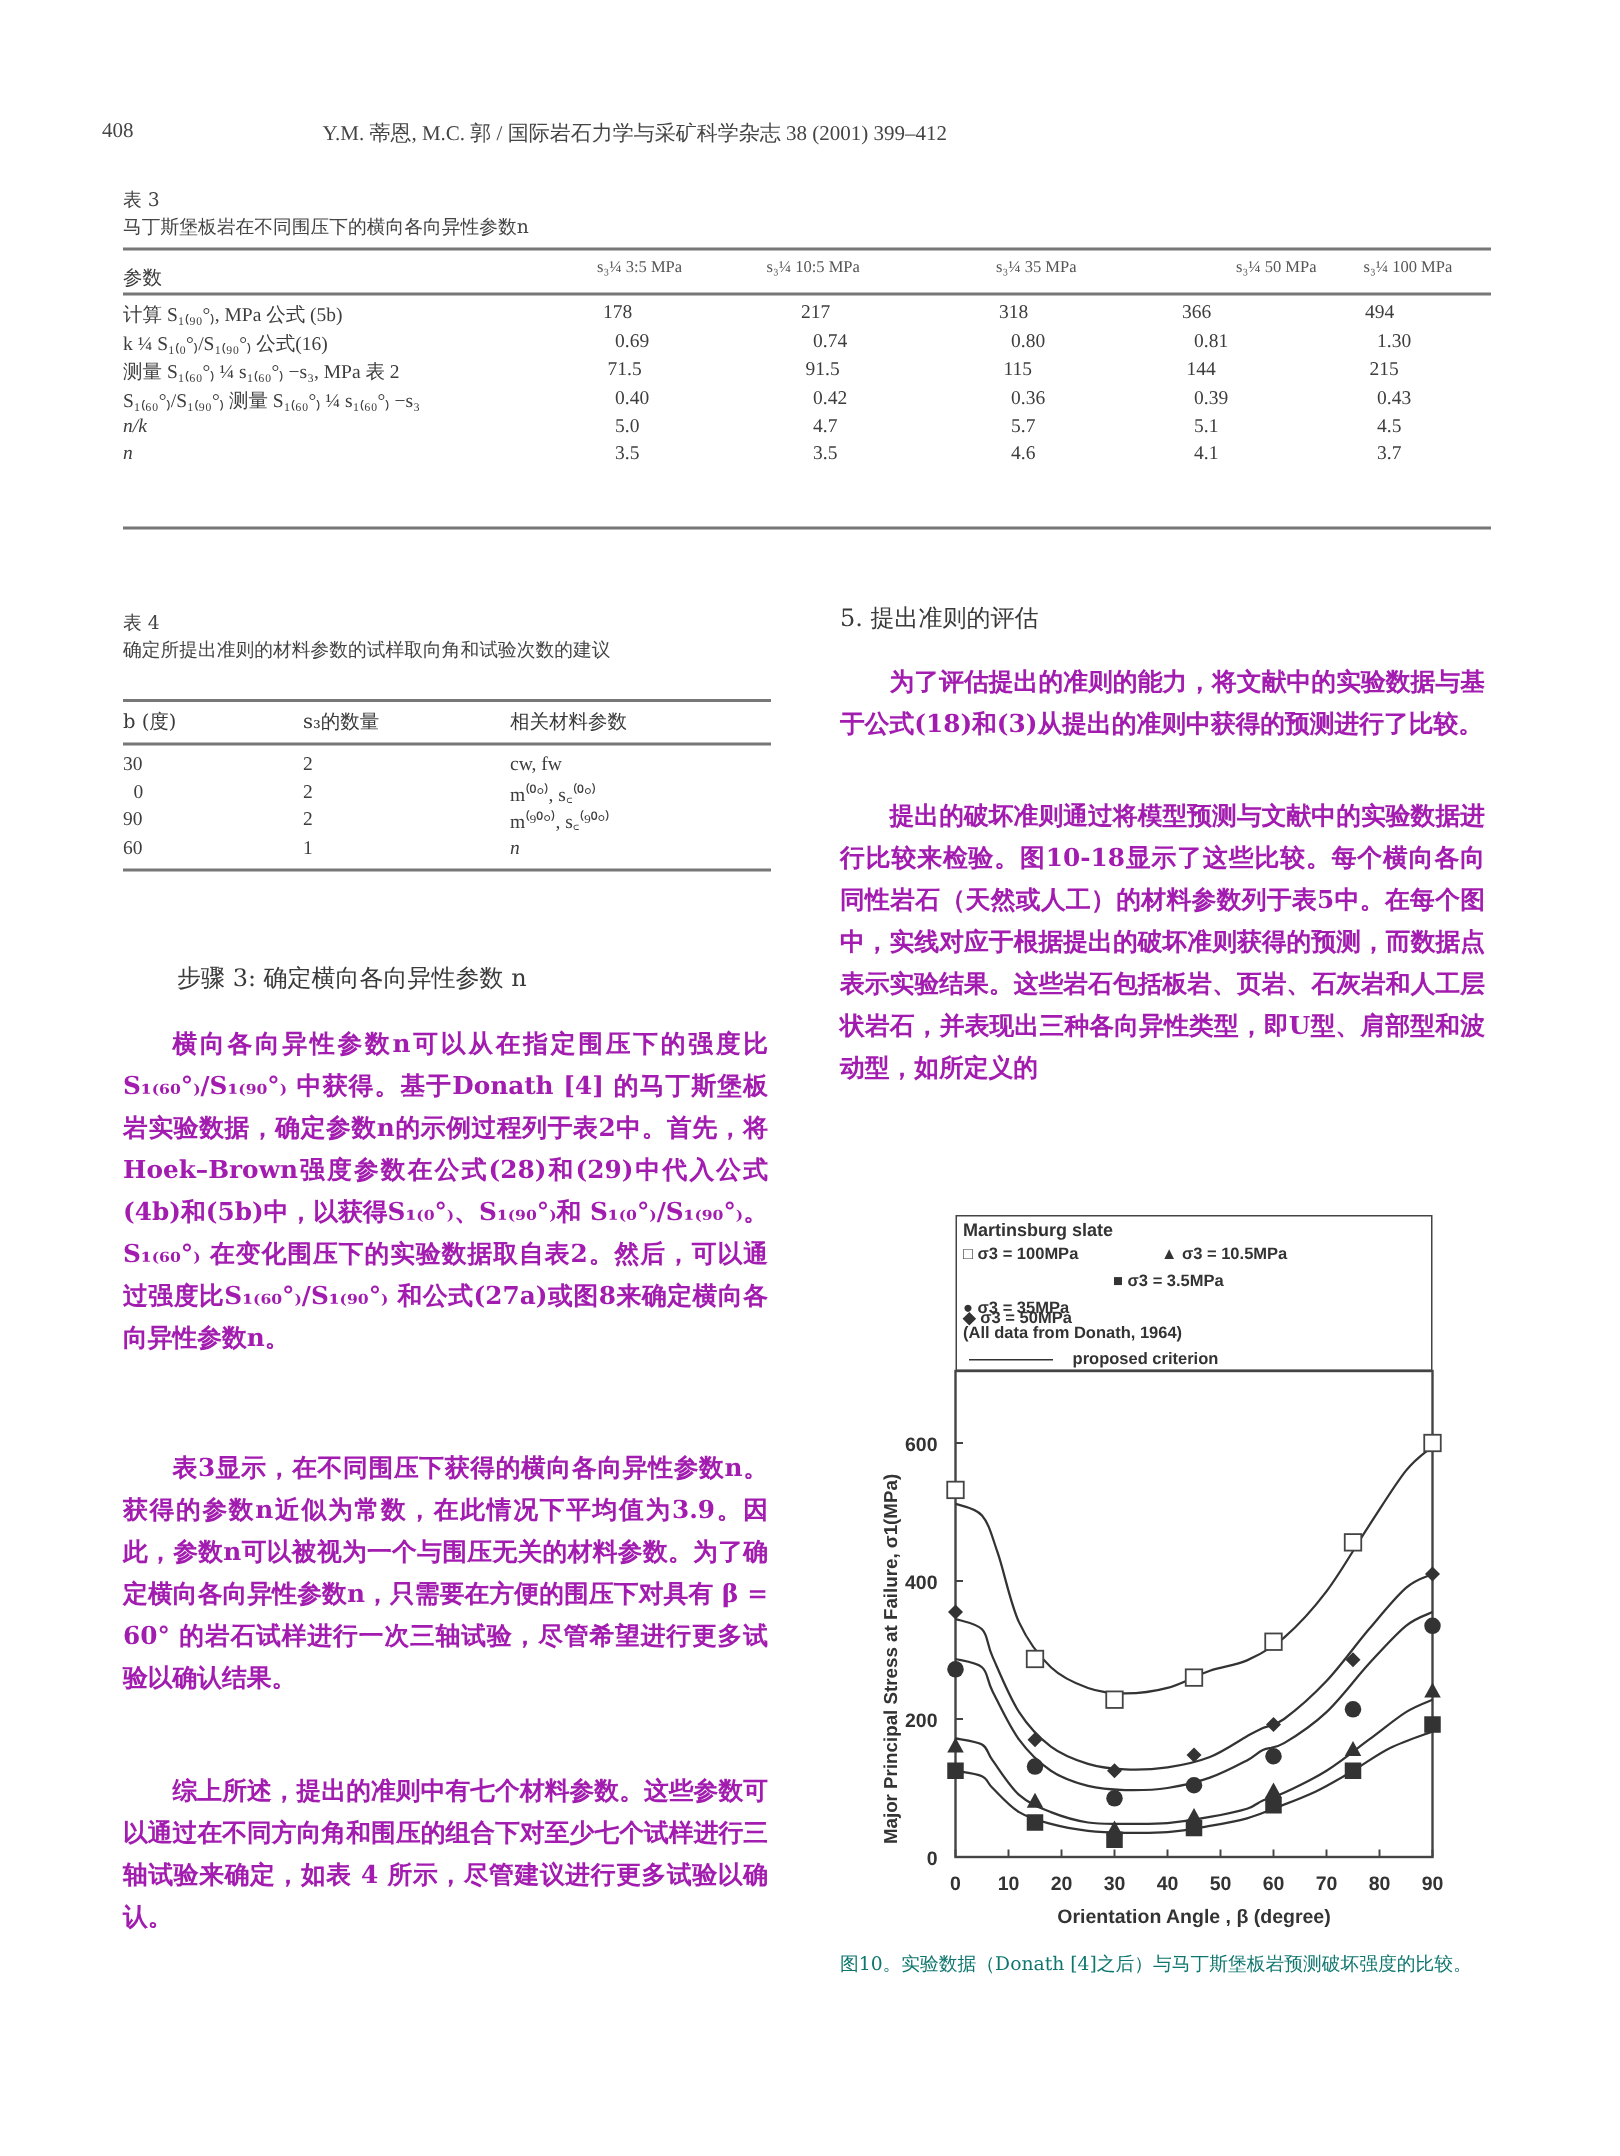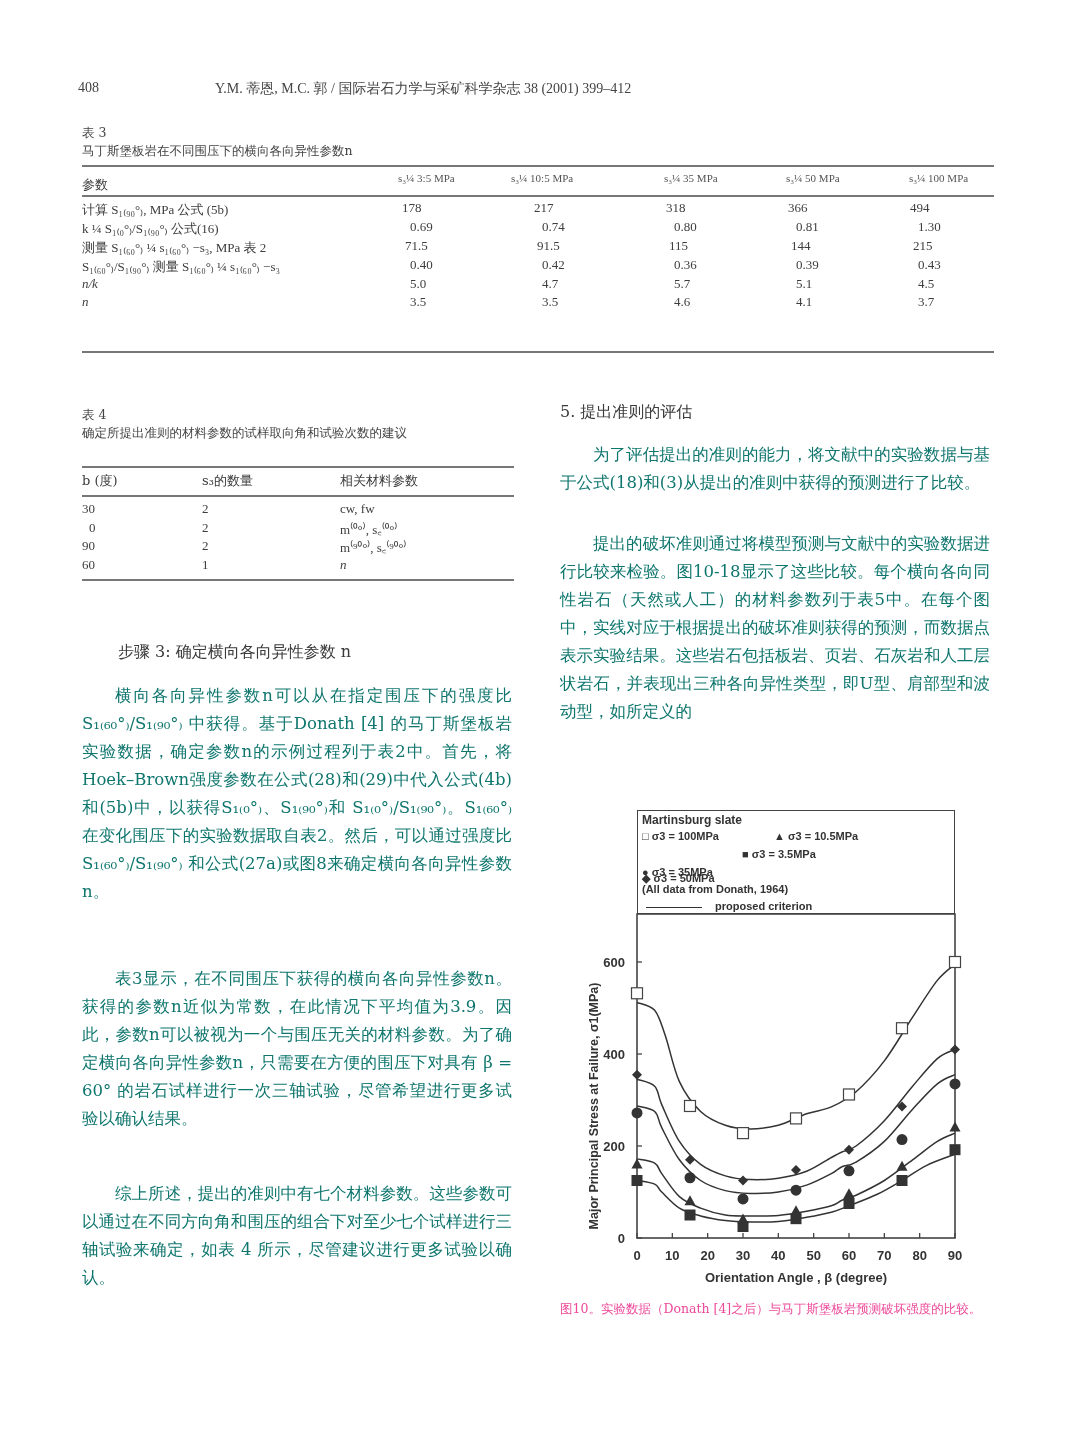--- a/index.html
+++ b/index.html
@@ -10,43 +10,43 @@
   }
   .abs { position: absolute; }
   .hdr { top: 80px; font-size: 14px; color: #444; font-family: "Liberation Serif", serif; }
   .cap { font-size: 12.5px; color: #444; line-height: 18px; }
   .rule { position: absolute; height: 0; border-top: 2px solid #777; }
   table.t3 { position: absolute; left: 82px; top: 200px; width: 912px; border-collapse: collapse; font-size: 13px; color: #3d3d3d; font-family: "Liberation Serif", serif; }
   table.t3 td { padding: 0; height: 18.2px; vertical-align: top; white-space: nowrap; }
   .t3h { position: absolute; top: 172px; font-size: 11px; color: #555; font-family: "Liberation Serif", serif; }
   table.t4 { position: absolute; left: 82px; top: 501px; border-collapse: collapse; font-size: 13px; color: #3d3d3d; font-family: "Liberation Serif", serif; }
   table.t4 td { padding: 0; height: 18.5px; vertical-align: top; white-space: nowrap; }
-  .para { position: absolute; font-size: 16.5px; line-height: 28px; color: #0f766e; text-align: justify; }
+  .para { position: absolute; font-size: 16.5px; line-height: 28px; color: #a21caf; text-align: justify; font-weight: bold; }
   .para p { margin: 0; }
   .indent { text-indent: 2em; }
   .sec { position: absolute; font-size: 16px; color: #3a3a3a; }
   .legend { position: absolute; left: 637px; top: 810px; width: 318px; height: 104px; border: 1.5px solid #444; font-family: "Liberation Sans", sans-serif; font-weight: bold; font-size: 11px; color: #333; box-sizing: border-box; }
   .legend div { position: absolute; white-space: nowrap; }
   .axisfont { font-family: "Liberation Sans", sans-serif; font-weight: bold; fill: #333; }
-  .figcap { position: absolute; left: 560px; top: 1298px; width: 440px; font-size: 12.5px; line-height: 21px; color: #ec4899; }
+  .figcap { position: absolute; left: 560px; top: 1298px; width: 440px; font-size: 12.5px; line-height: 21px; color: #0f766e; }
 </style>
 </head>
 <body>
 
-<div class="abs hdr" style="left:78px;">408</div>
+<div class="abs hdr" style="left:68px;">408</div>
 <div class="abs hdr" style="left:215px;">Y.M. 蒂恩, M.C. 郭 / 国际岩石力学与采矿科学杂志 38 (2001) 399–412</div>
 
 <div class="abs cap" style="left:82px; top:124px;">表 3</div>
 <div class="abs cap" style="left:82px; top:142px;">马丁斯堡板岩在不同围压下的横向各向异性参数n</div>
 <div class="rule" style="left:82px; top:165px; width:912px;"></div>
 <div class="abs" style="left:82px; top:176px; font-size:13px;">参数</div>
 <div class="t3h" style="left:398px;">s₃¼ 3:5 MPa</div>
 <div class="t3h" style="left:511px;">s₃¼ 10:5 MPa</div>
 <div class="t3h" style="left:664px;">s₃¼ 35 MPa</div>
-<div class="t3h" style="left:786px;">s₃¼ 50 MPa</div>
+<div class="t3h" style="left:824px;">s₃¼ 50 MPa</div>
 <div class="t3h" style="left:909px;">s₃¼ 100 MPa</div>
 <div class="rule" style="left:82px; top:195px; width:912px;"></div>
 
 <table class="t3">
   <colgroup>
       <col style="width:320px">
       <col style="width:132px">
       <col style="width:132px">
       <col style="width:122px">
       <col style="width:122px">

